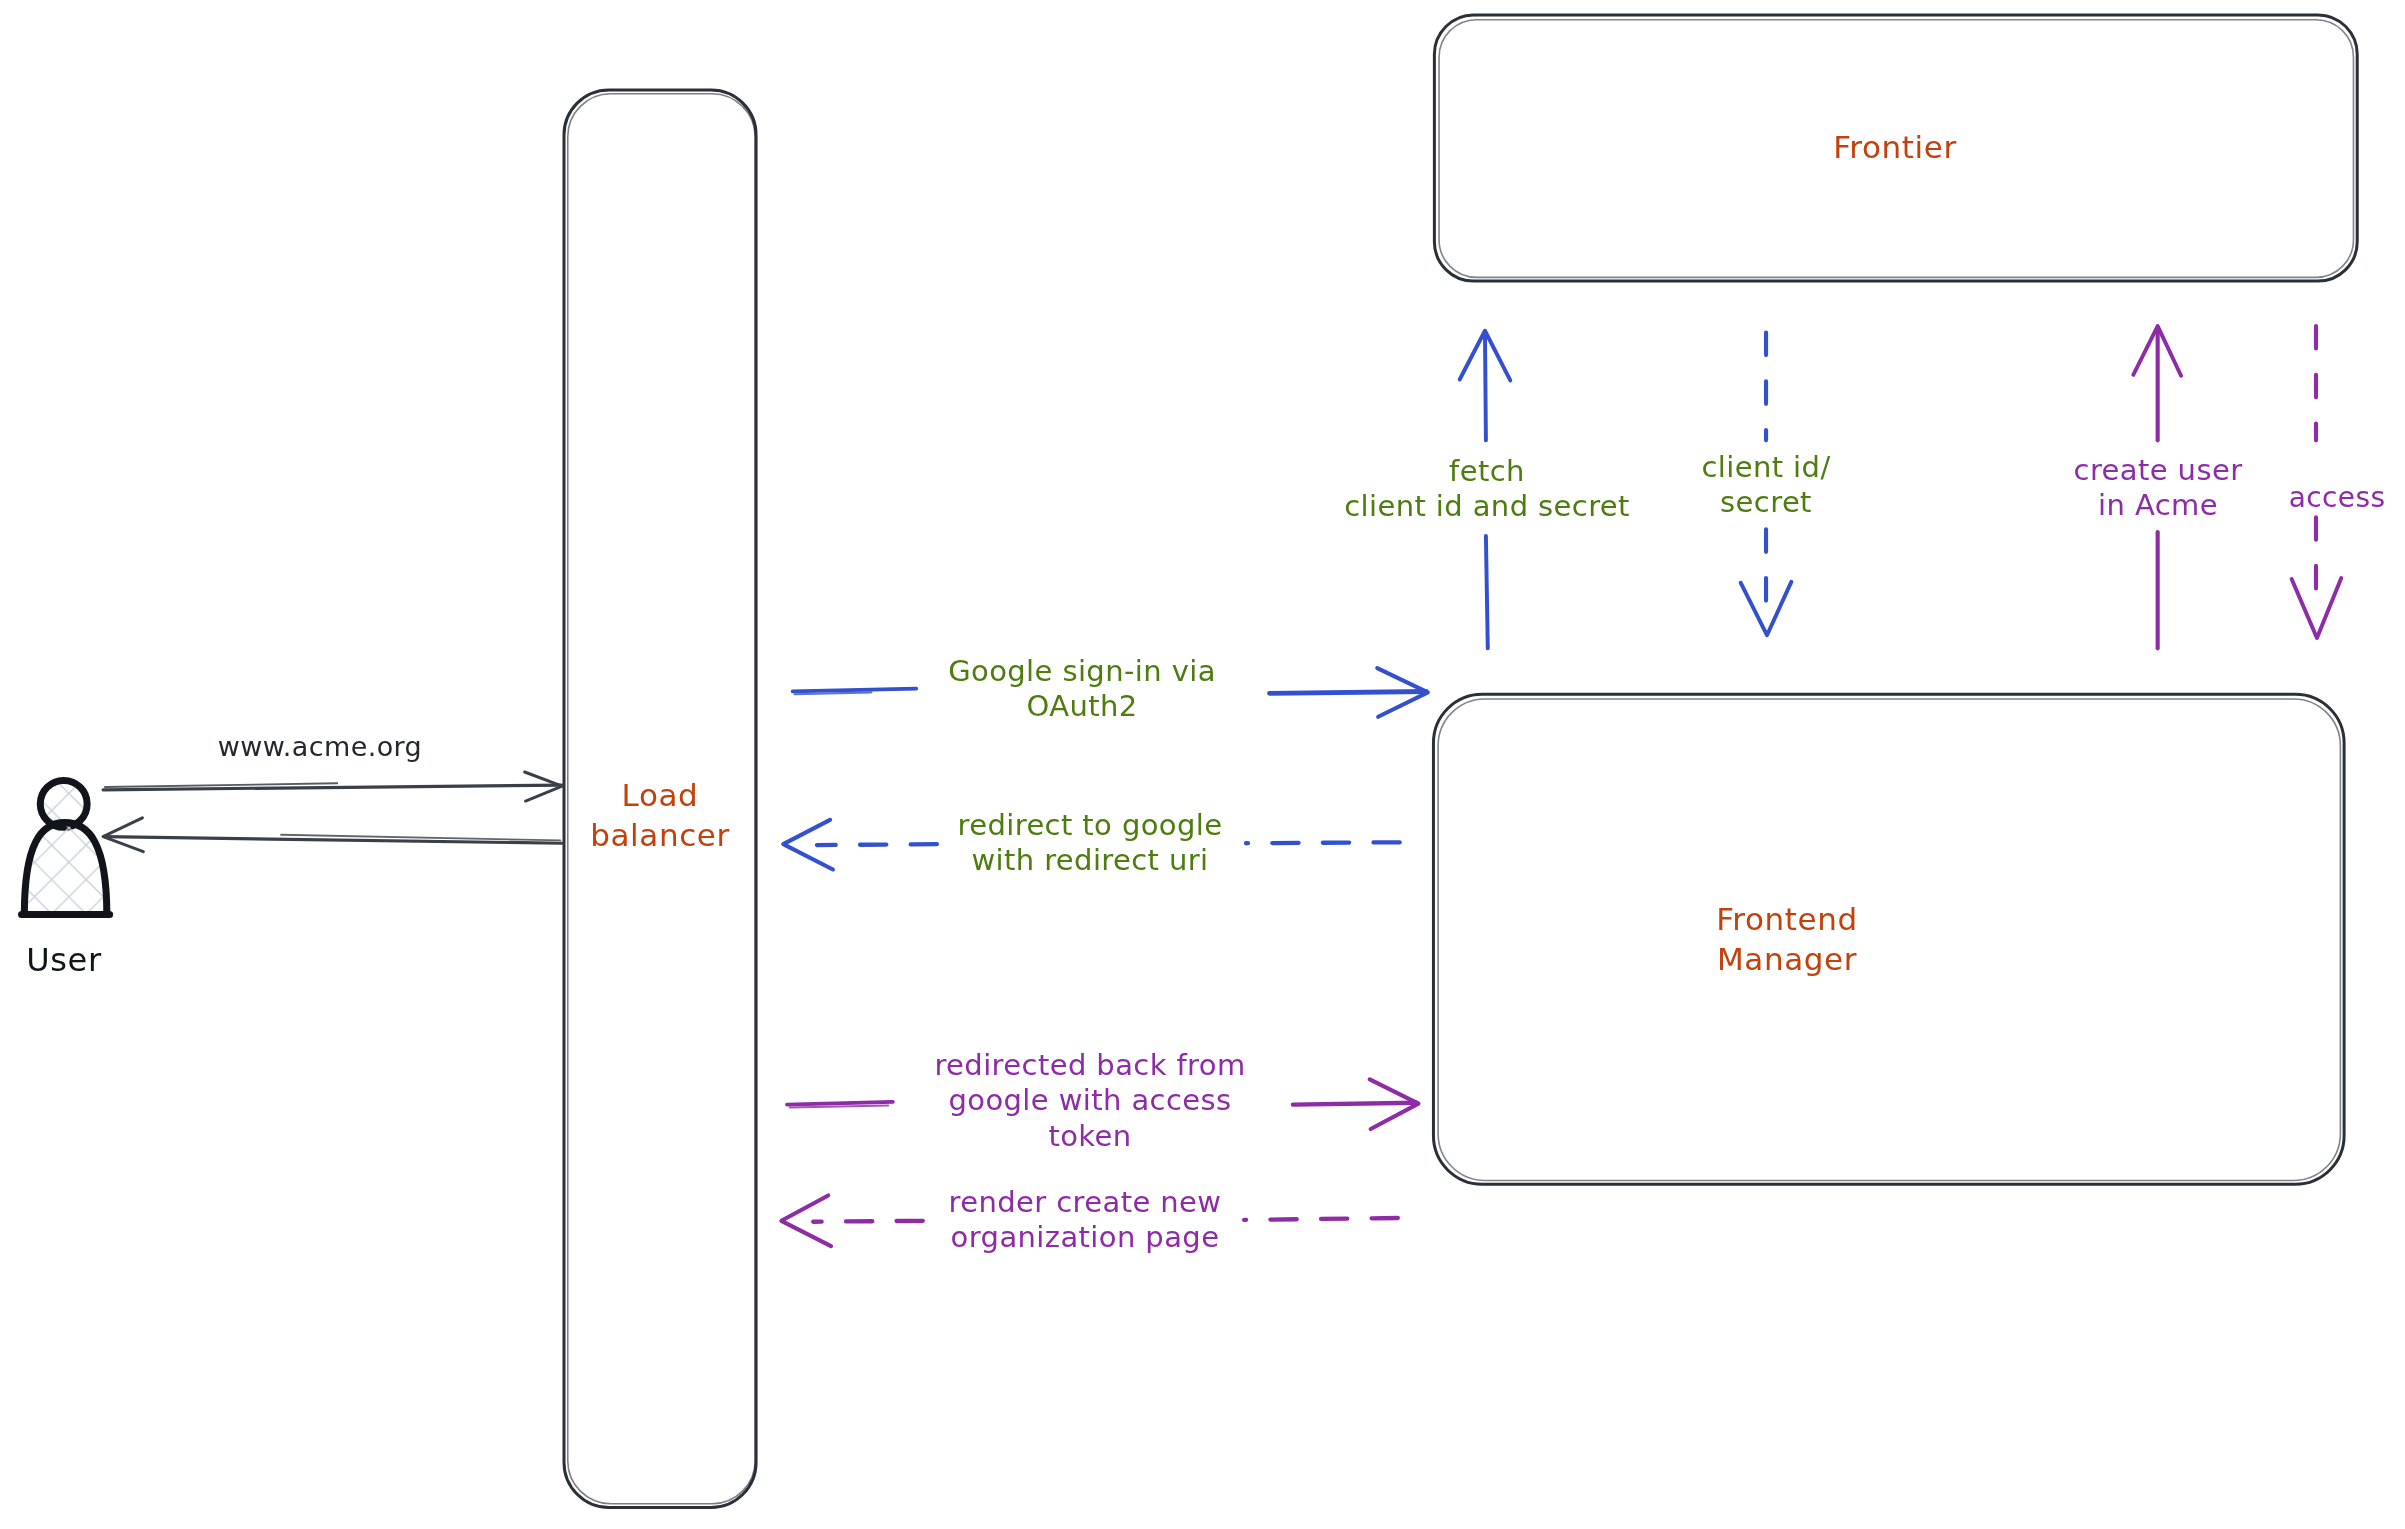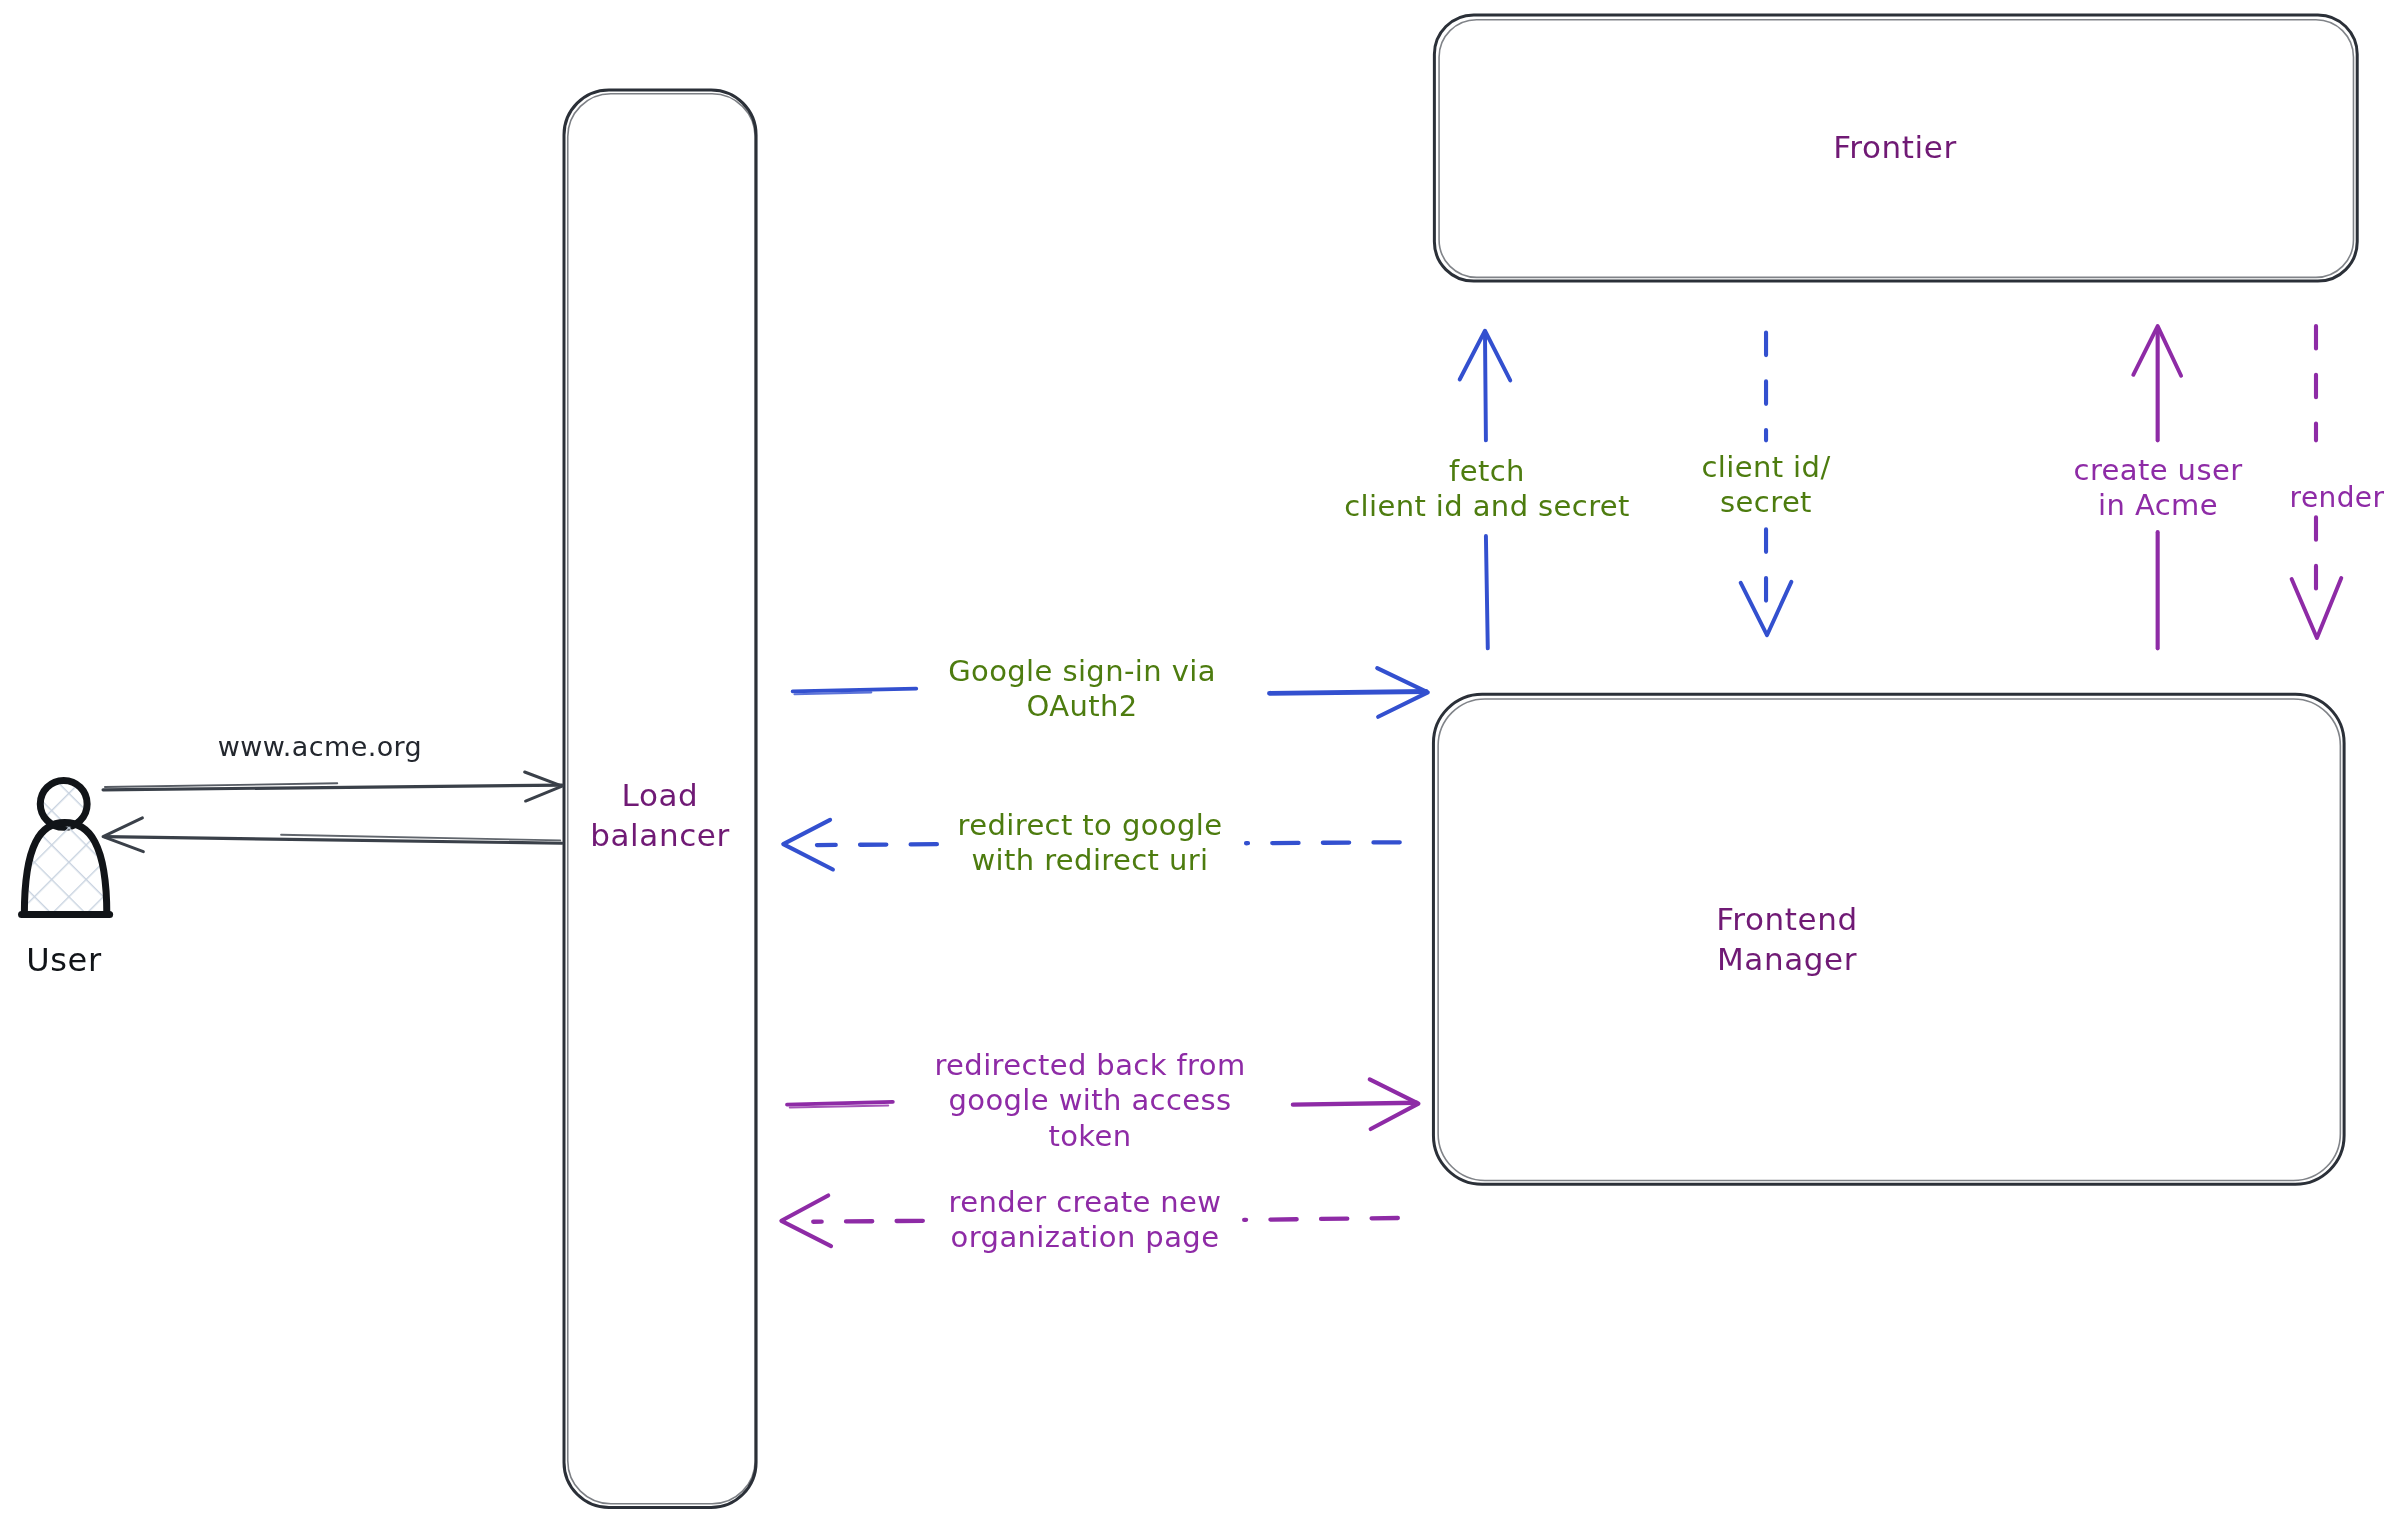--- a/index.html
+++ b/index.html
@@ -7,21 +7,21 @@
   body{
     font-family:"DejaVu Sans","Liberation Sans",sans-serif;
     width:2405px;height:1530px;position:relative;overflow:hidden;
   }
   #stage{position:absolute;inset:0;width:2405px;height:1530px;}
   svg.layer{position:absolute;left:0;top:0;width:2405px;height:1530px;overflow:visible;}
 
   .node-label{
     position:absolute;
     font-family:"DejaVu Sans","Liberation Sans",sans-serif;
-    color:#701a75;
+    color:#c2410c;
     font-size:31px;
     line-height:1.28;
     text-align:center;
     letter-spacing:0.6px;
     white-space:pre-line;
     transform:translate(-50%,-50%);
     pointer-events:none;
   }
   .edge-label{
     position:absolute;
@@ -177,16 +177,16 @@
 
   <div class="edge-label blue" style="left:1487px;top:489px;">fetch
 client id and secret</div>
 
   <div class="edge-label blue" style="left:1766px;top:485px;text-align:center;">client id/
 secret</div>
 
   <div class="edge-label purple" style="left:2158px;top:488px;">create user
 in Acme</div>
 
-  <div class="edge-label purple lean" style="left:2337px;top:498px;">render</div>
+  <div class="edge-label purple lean" style="left:2337px;top:498px;">access</div>
 
 </div>
 
 
 </body></html>

